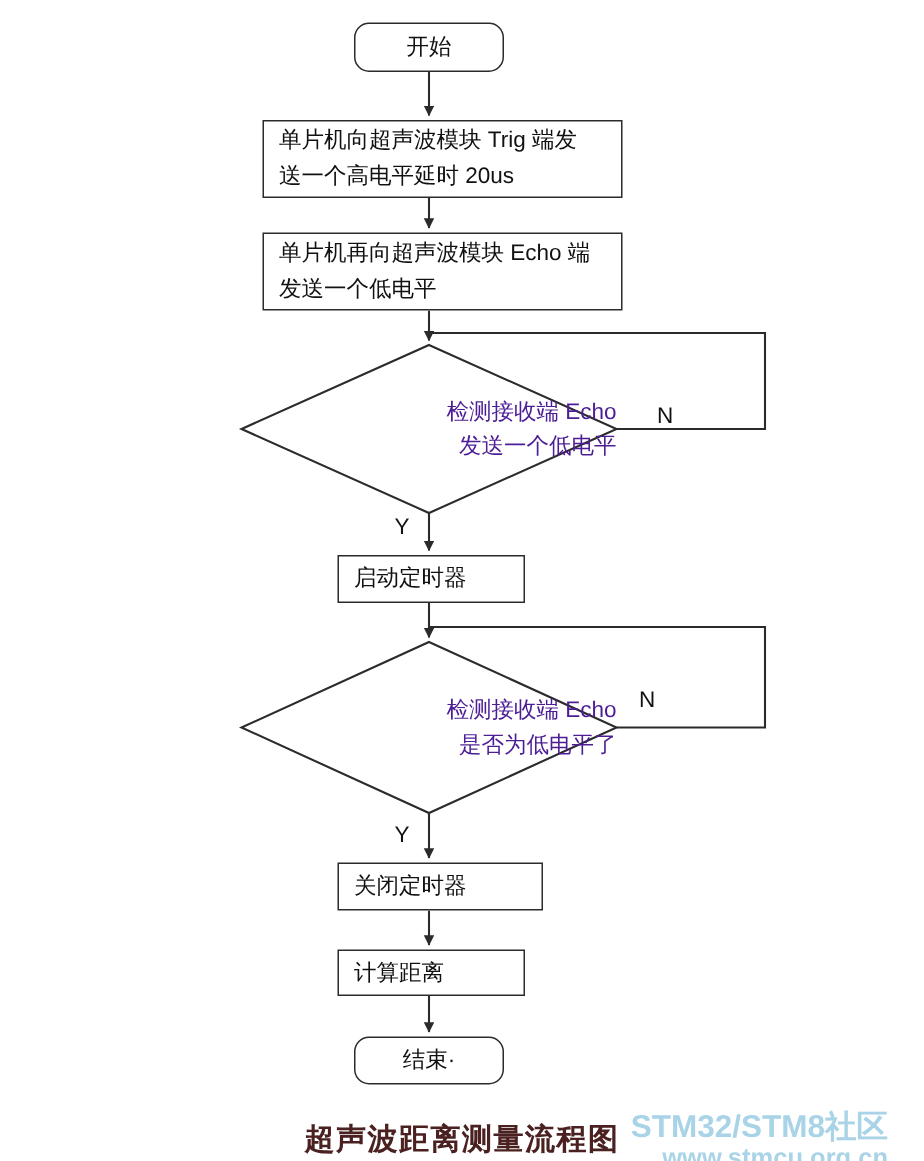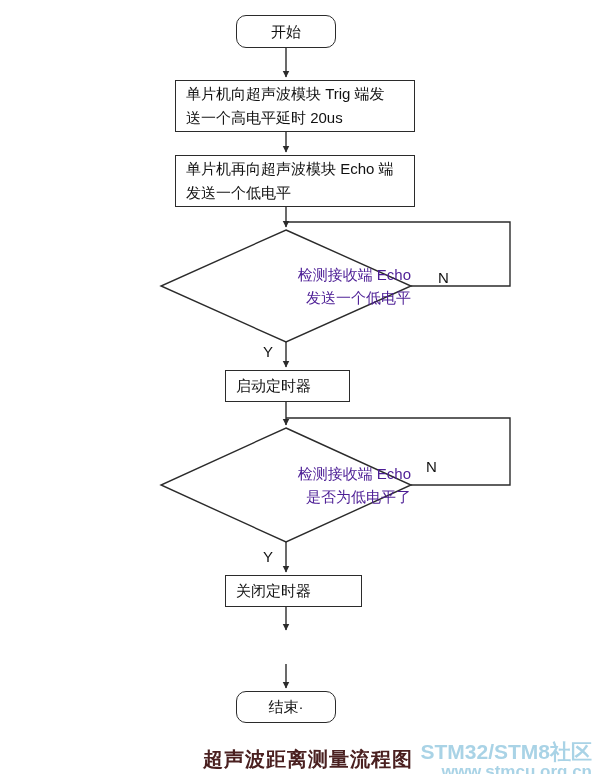--- a/index.html
+++ b/index.html
@@ -128,20 +128,23 @@
     <div>是否为低电平了</div>
   </div>
 
   <span class="branch-label" style="left:426px; top:458px;">N</span>
   <span class="branch-label" style="left:263px; top:548px;">Y</span>
 
   <div class="node leftpad" style="left:225px; top:575px; width:137px; height:32px;">
     <span>关闭定时器</span>
   </div>
 
+  <div class="node leftpad" style="left:225px; top:633px; width:125px; height:31px;">
+    <span>计算距离</span>
+  </div>
 
   <div class="node rounded" style="left:236px; top:691px; width:100px; height:32px;">
     <span>结束·</span>
   </div>
 
   <div class="caption" style="color: rgb(74, 32, 32);">超声波距离测量流程图</div>
 
   <div class="watermark" style="color: rgb(169, 211, 230); margin-top: 32px;">
     <div class="wm1">STM32/STM8社区</div>
     <div class="wm2">www.stmcu.org.cn</div>

